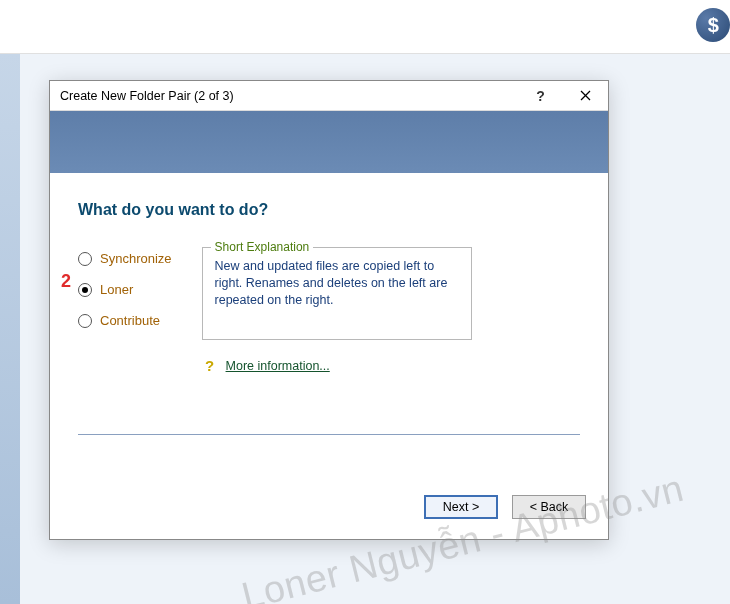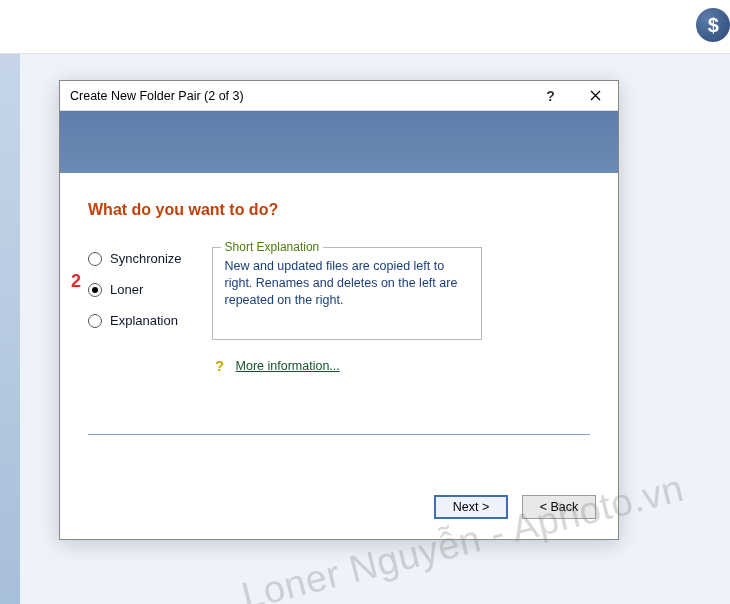--- a/index.html
+++ b/index.html
@@ -53,21 +53,21 @@
   }
   .bg-main {
     position: absolute;
     top: 54px; left: 20px; right: 0; bottom: 0;
     background: #eef3f9;
   }
 
   
   .dialog {
     position: absolute;
-    top: 80px; left: 59px;
+    top: 80px; left: 49px;
     width: 560px;
     background: #fff;
     border: 1px solid #888;
     box-shadow: 0 4px 20px rgba(0,0,0,0.18);
   }
   .titlebar {
     height: 30px;
     display: flex;
     align-items: center;
     background: #fff;
@@ -95,41 +95,41 @@
     height: 62px;
     background: linear-gradient(#5e7ea9, #6b8bb5);
   }
 
   .wizard-body {
     padding: 28px 28px 16px 28px;
     min-height: 310px;
     position: relative;
   }
   .wizard-heading {
-    color: #c2410c;
+    color: #0c4a6e;
     font-size: 16px;
     font-weight: 700;
     margin-bottom: 28px;
   }
   .options-row {
     display: flex;
     gap: 30px;
   }
   .options-col {
     display: flex;
     flex-direction: column;
     gap: 16px;
     padding-top: 4px;
   }
   .radio-opt {
     display: flex;
     align-items: center;
     gap: 8px;
     font-size: 13px;
-    color: #0f172a;
+    color: #a16207;
     cursor: pointer;
   }
   .radio-circle {
     width: 14px; height: 14px;
     border: 1px solid #555;
     border-radius: 50%;
     display: flex;
     align-items: center; justify-content: center;
     background: #fff;
   }
@@ -268,21 +268,21 @@
 
         <div class="radio-opt">
           <span class="radio-circle">
               <span class="radio-dot"></span>
             </span>
           <span>Loner</span>
         </div>
 
         <div class="radio-opt">
           <span class="radio-circle"></span>
-          <span>Explanation</span>
+          <span>Contribute</span>
         </div>
       </div>
 
       <div>
         <div class="explain-box">
           <span class="legend">Short Explanation</span>
           <span>New and updated files are copied left to right. Renames and deletes on the left are repeated on the right.</span>
         </div>
         <div class="more-info-row">
           <span class="help-icon">?</span>

